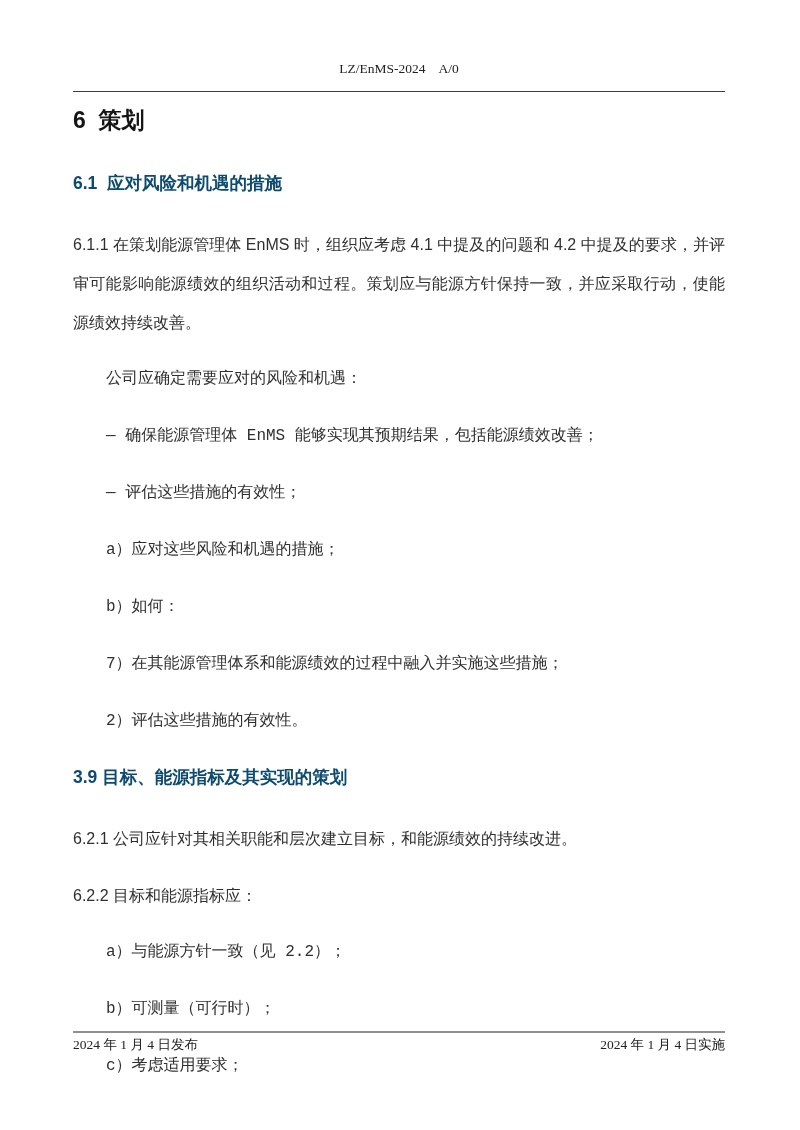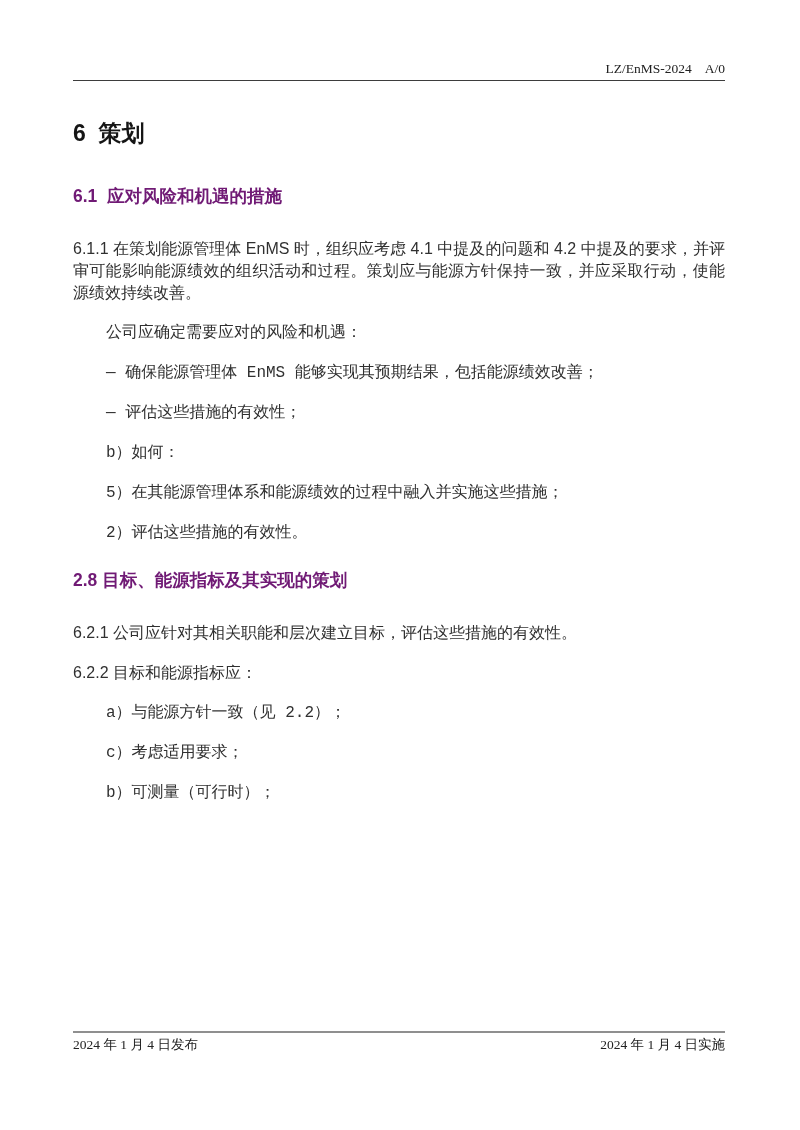--- a/index.html
+++ b/index.html
@@ -14,49 +14,49 @@
   .page {
     position: absolute; inset: 0;
     background: #ffffff;
   }
   .content {
     position: absolute;
     left: 73px; width: 652px; top: 0;
   }
   .doc-header {
     padding-top: 61px;
-    padding-bottom: 3px;
+    padding-bottom: 14px;
     border-bottom: 1.5px solid #3d3d3d;
     display: flex;
-    justify-content: flex-end;
+    justify-content: center;
     align-items: baseline;
     gap: 13px;
     font-family: "Liberation Serif", serif;
     font-size: 13.5px;
     color: #222222;
   }
   .h1 {
     font-size: 23px;
     font-weight: bold;
     color: #151515;
     line-height: 30px;
-    margin: 37px 0 36px 0;
+    margin: 13px 0 36px 0;
     white-space: pre-wrap;
   }
   .h2 {
     font-size: 17.5px;
     font-weight: bold;
-    color: #701a75;
+    color: #0c4a6e;
     line-height: 24px;
     margin: 24px 0 30px 0;
     white-space: pre-wrap;
   }
   .para, .indent {
     font-size: 16px;
-    line-height: 22px;
+    line-height: 39px;
     margin: 0 0 18px 0;
     text-align: justify;
     white-space: pre-wrap;
     color: #303030;
   }
   .indent { padding-left: 33px; font-family: Liberation Mono, monospace; }
   .doc-footer {
     position: absolute;
     left: 73px; width: 652px;
     top: 1031px;
@@ -79,29 +79,30 @@
       <span>LZ/EnMS-2024</span>
       <span>A/0</span>
     </div>
 
     <div class="h1">6  策划</div>
     <div class="h2">6.1  应对风险和机遇的措施</div>
     <div class="para">6.1.1 在策划能源管理体 EnMS 时，组织应考虑 4.1 中提及的问题和 4.2 中提及的要求，并评审可能影响能源绩效的组织活动和过程。策划应与能源方针保持一致，并应采取行动，使能源绩效持续改善。</div>
     <div class="indent">公司应确定需要应对的风险和机遇：</div>
     <div class="indent">— 确保能源管理体 EnMS 能够实现其预期结果，包括能源绩效改善；</div>
     <div class="indent">— 评估这些措施的有效性；</div>
+    <div class="indent">a）应对这些风险和机遇的措施；</div>
     <div class="indent">b）如何：</div>
-    <div class="indent">5）在其能源管理体系和能源绩效的过程中融入并实施这些措施；</div>
+    <div class="indent">7）在其能源管理体系和能源绩效的过程中融入并实施这些措施；</div>
     <div class="indent">2）评估这些措施的有效性。</div>
-    <div class="h2">2.8 目标、能源指标及其实现的策划</div>
-    <div class="para">6.2.1 公司应针对其相关职能和层次建立目标，评估这些措施的有效性。</div>
+    <div class="h2">3.9 目标、能源指标及其实现的策划</div>
+    <div class="para">6.2.1 公司应针对其相关职能和层次建立目标，和能源绩效的持续改进。</div>
     <div class="para">6.2.2 目标和能源指标应：</div>
     <div class="indent">a）与能源方针一致（见 2.2）；</div>
+    <div class="indent">b）可测量（可行时）；</div>
     <div class="indent">c）考虑适用要求；</div>
-    <div class="indent">b）可测量（可行时）；</div>
 
   </div>
 
   <div class="doc-footer">
     <span>2024 年 1 月 4 日发布</span>
     <span>2024 年 1 月 4 日实施</span>
   </div>
 </div>
 
 </body></html>

